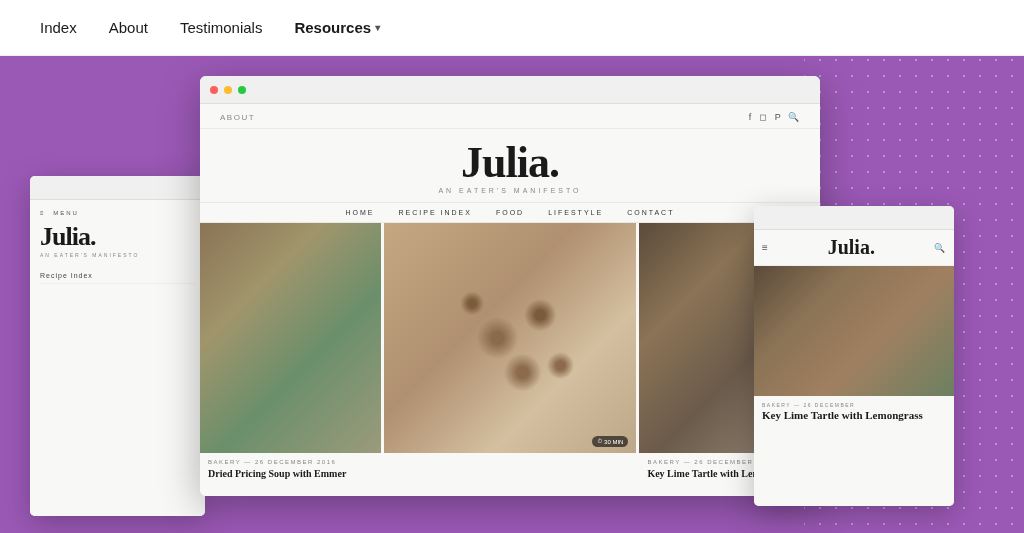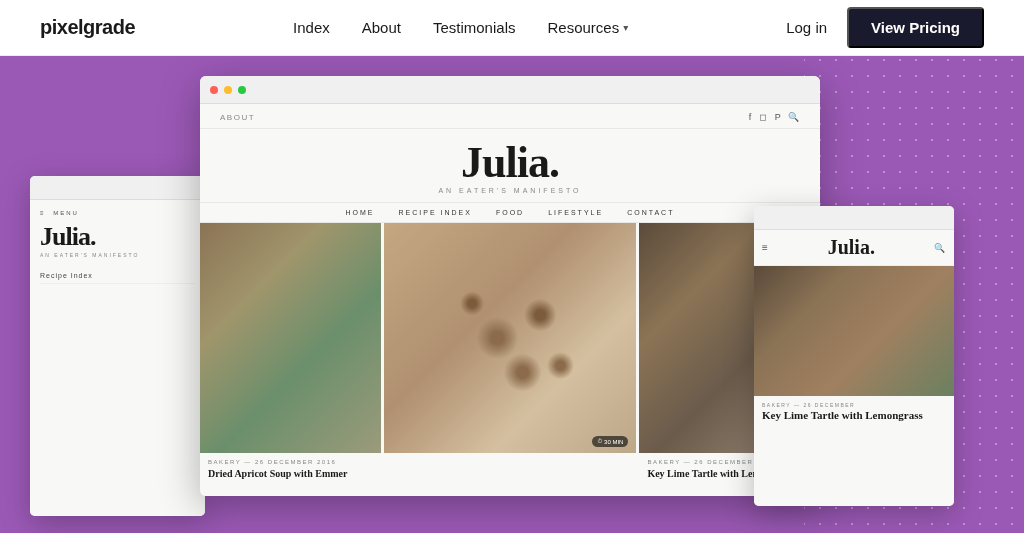--- a/index.html
+++ b/index.html
@@ -35,20 +35,21 @@
     .nav-item {
       font-size: 15px;
       color: #1a1a1a;
       cursor: pointer;
       font-weight: 500;
     }
     .nav-item.has-dropdown {
       display: flex;
       align-items: center;
       gap: 4px;
+      font-weight: bold;
     }
     .chevron {
       font-size: 10px;
       color: #555;
     }
     .header-actions {
       display: flex;
       align-items: center;
       gap: 20px;
     }
@@ -391,36 +392,31 @@
     .browser-dot-sm {
       width: 7px;
       height: 7px;
       border-radius: 50%;
     }
   </style>
 </head>
 <body>
 
 <header class="header">
-  <div class="logo">pixelgrade</div>
 
   <nav class="nav">
     <span class="nav-item">Index</span>
     <span class="nav-item">About</span>
     <span class="nav-item">Testimonials</span>
     <span class="nav-item has-dropdown">
       <span>Resources</span>
       <span class="chevron">▾</span>
     </span>
   </nav>
 
-  <div class="header-actions">
-    <span class="login-btn">Log in</span>
-    <button class="pricing-btn">View Pricing</button>
-  </div>
 </header>
 
 <main class="main">
 
   <div class="dot-pattern"></div>
 
   <div class="browser-small-left">
     <div class="browser-bar-small">
       <div class="browser-dot-sm red"></div>
       <div class="browser-dot-sm yellow"></div>
@@ -485,21 +481,21 @@
           <div class="timer-badge">
             <span>⏱</span>
             <span>30 MIN</span>
           </div>
         </div>
       </div>
 
       <div class="julia-post-area">
         <div class="post-info">
           <div class="post-category">BAKERY — 26 DECEMBER 2016</div>
-          <div class="post-title">Dried Apricot Soup with Emmer</div>
+          <div class="post-title">Dried Pricing Soup with Emmer</div>
         </div>
         <div class="post-info"></div>
         <div class="post-info">
           <div class="post-category">BAKERY — 26 DECEMBER</div>
           <div class="post-title">Key Lime Tartle with Lemongrass</div>
         </div>
       </div>
     </div>
   </div>
 

